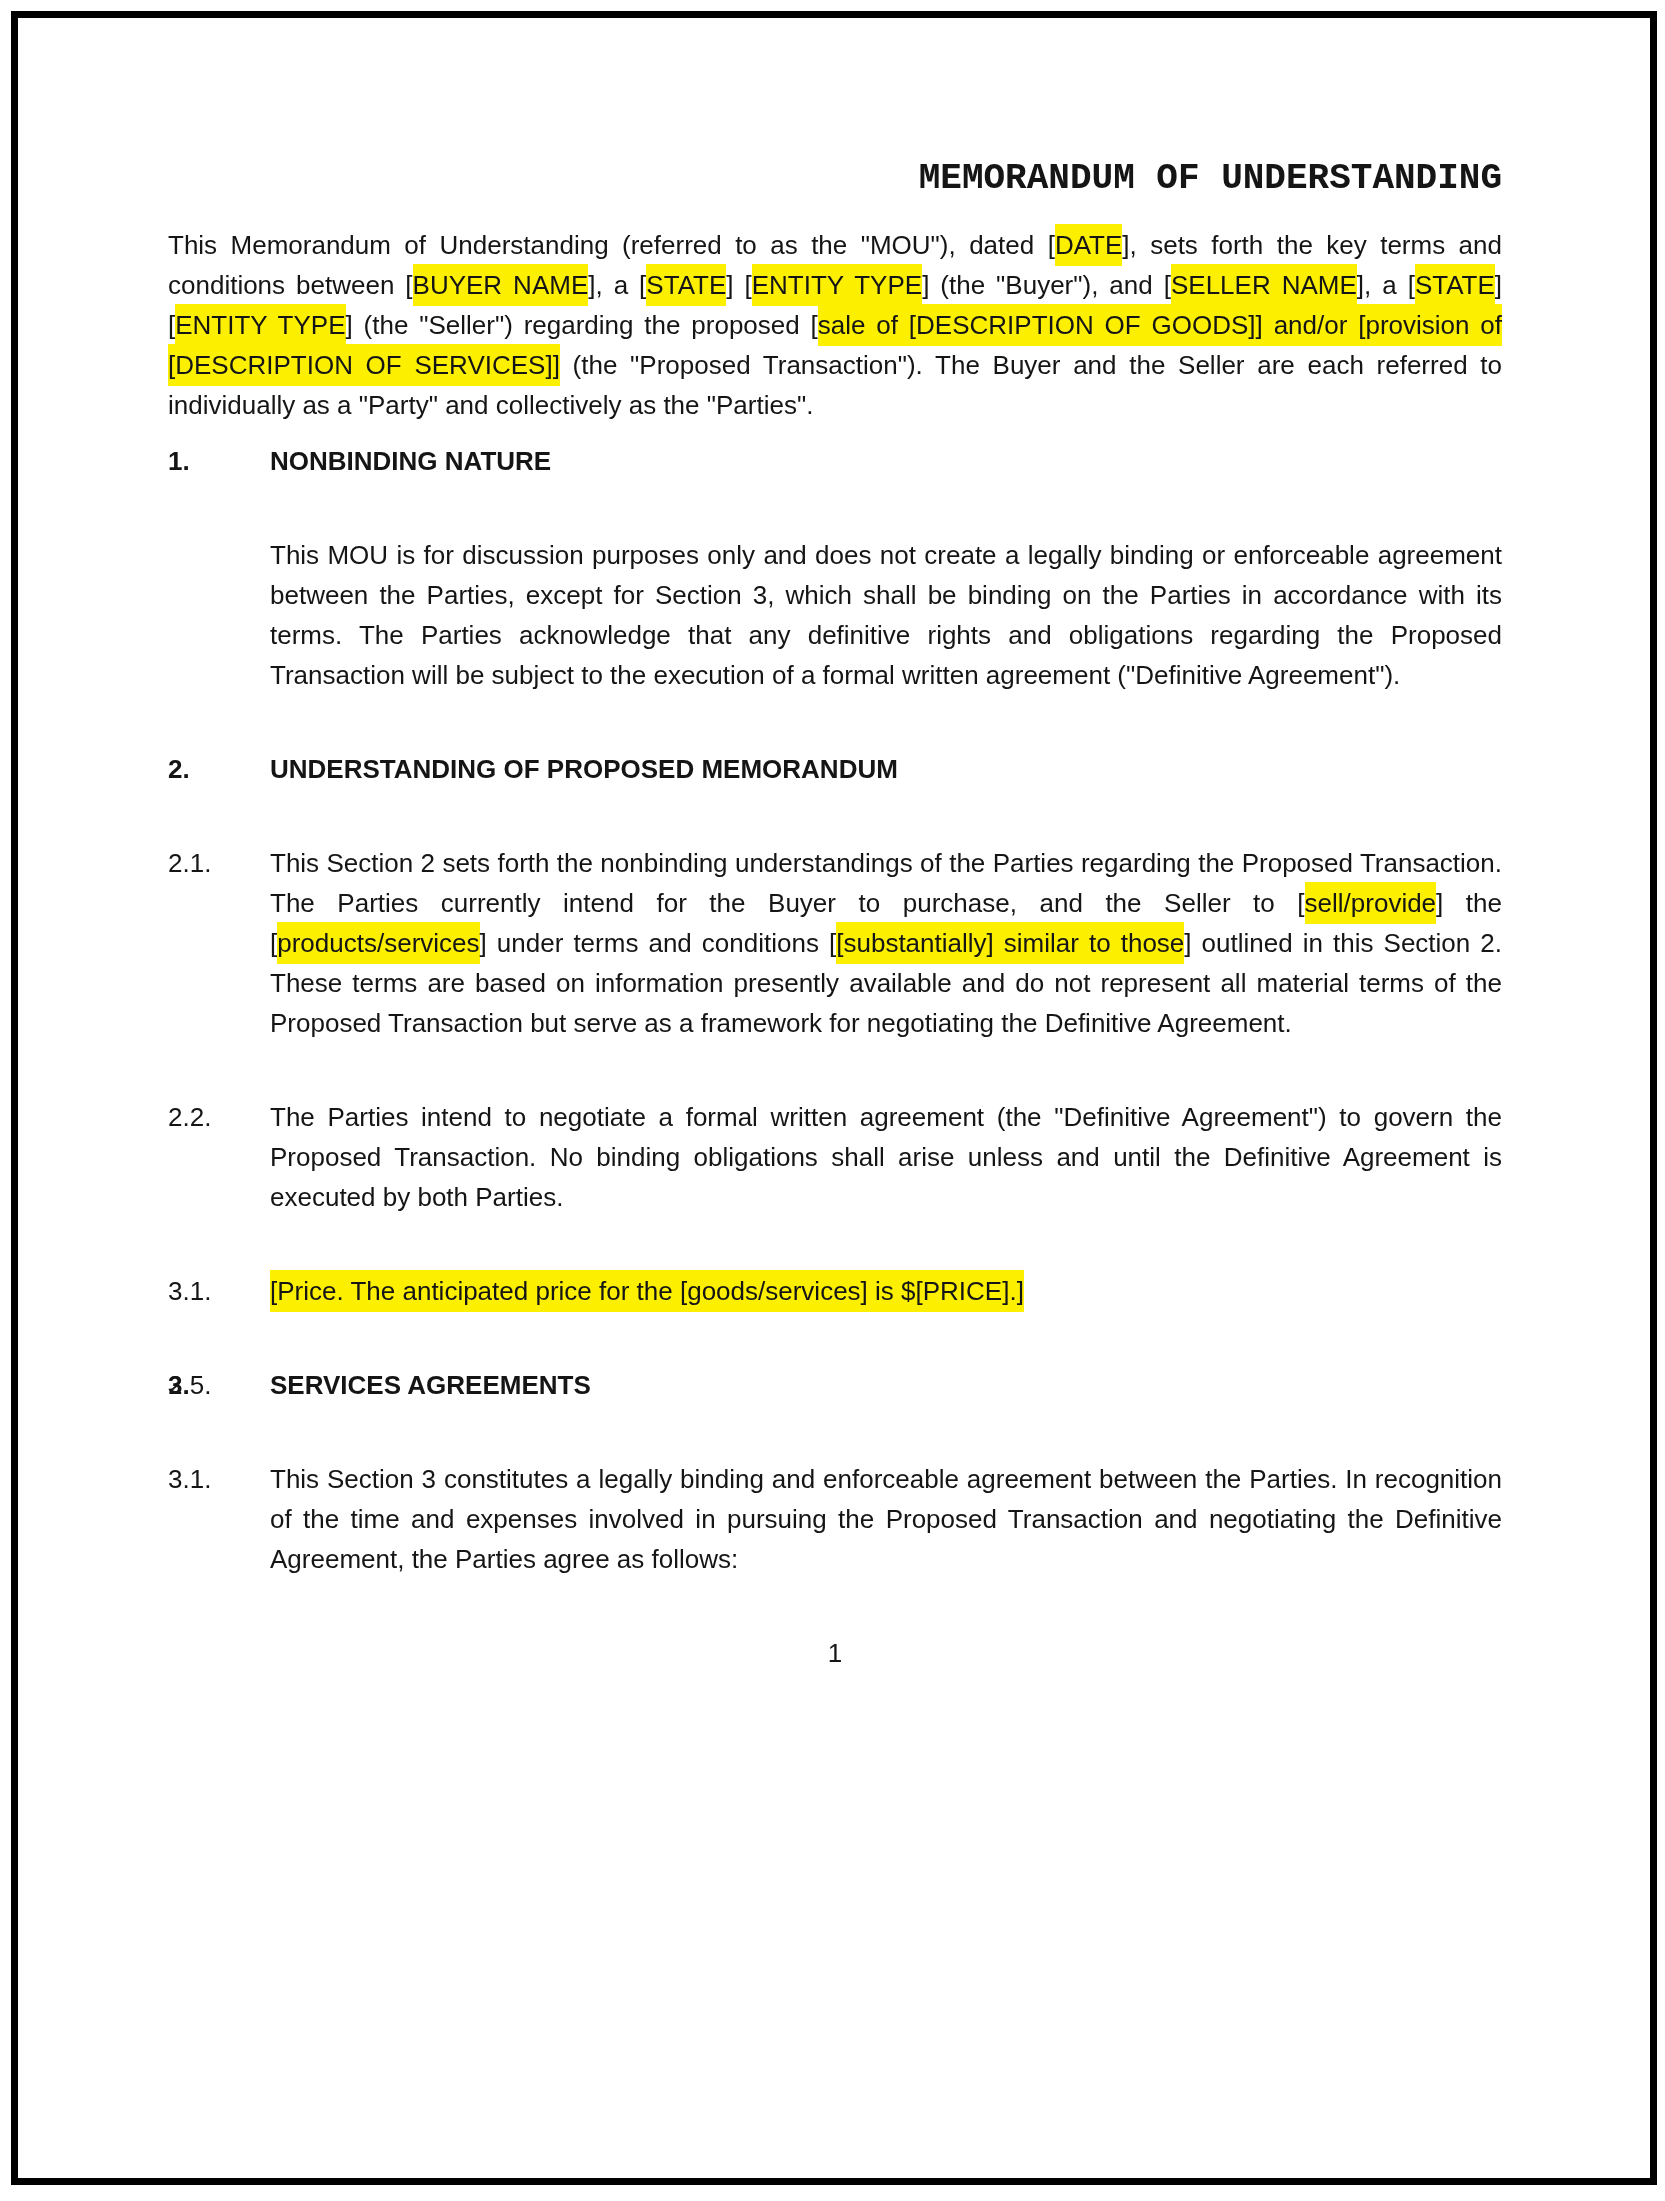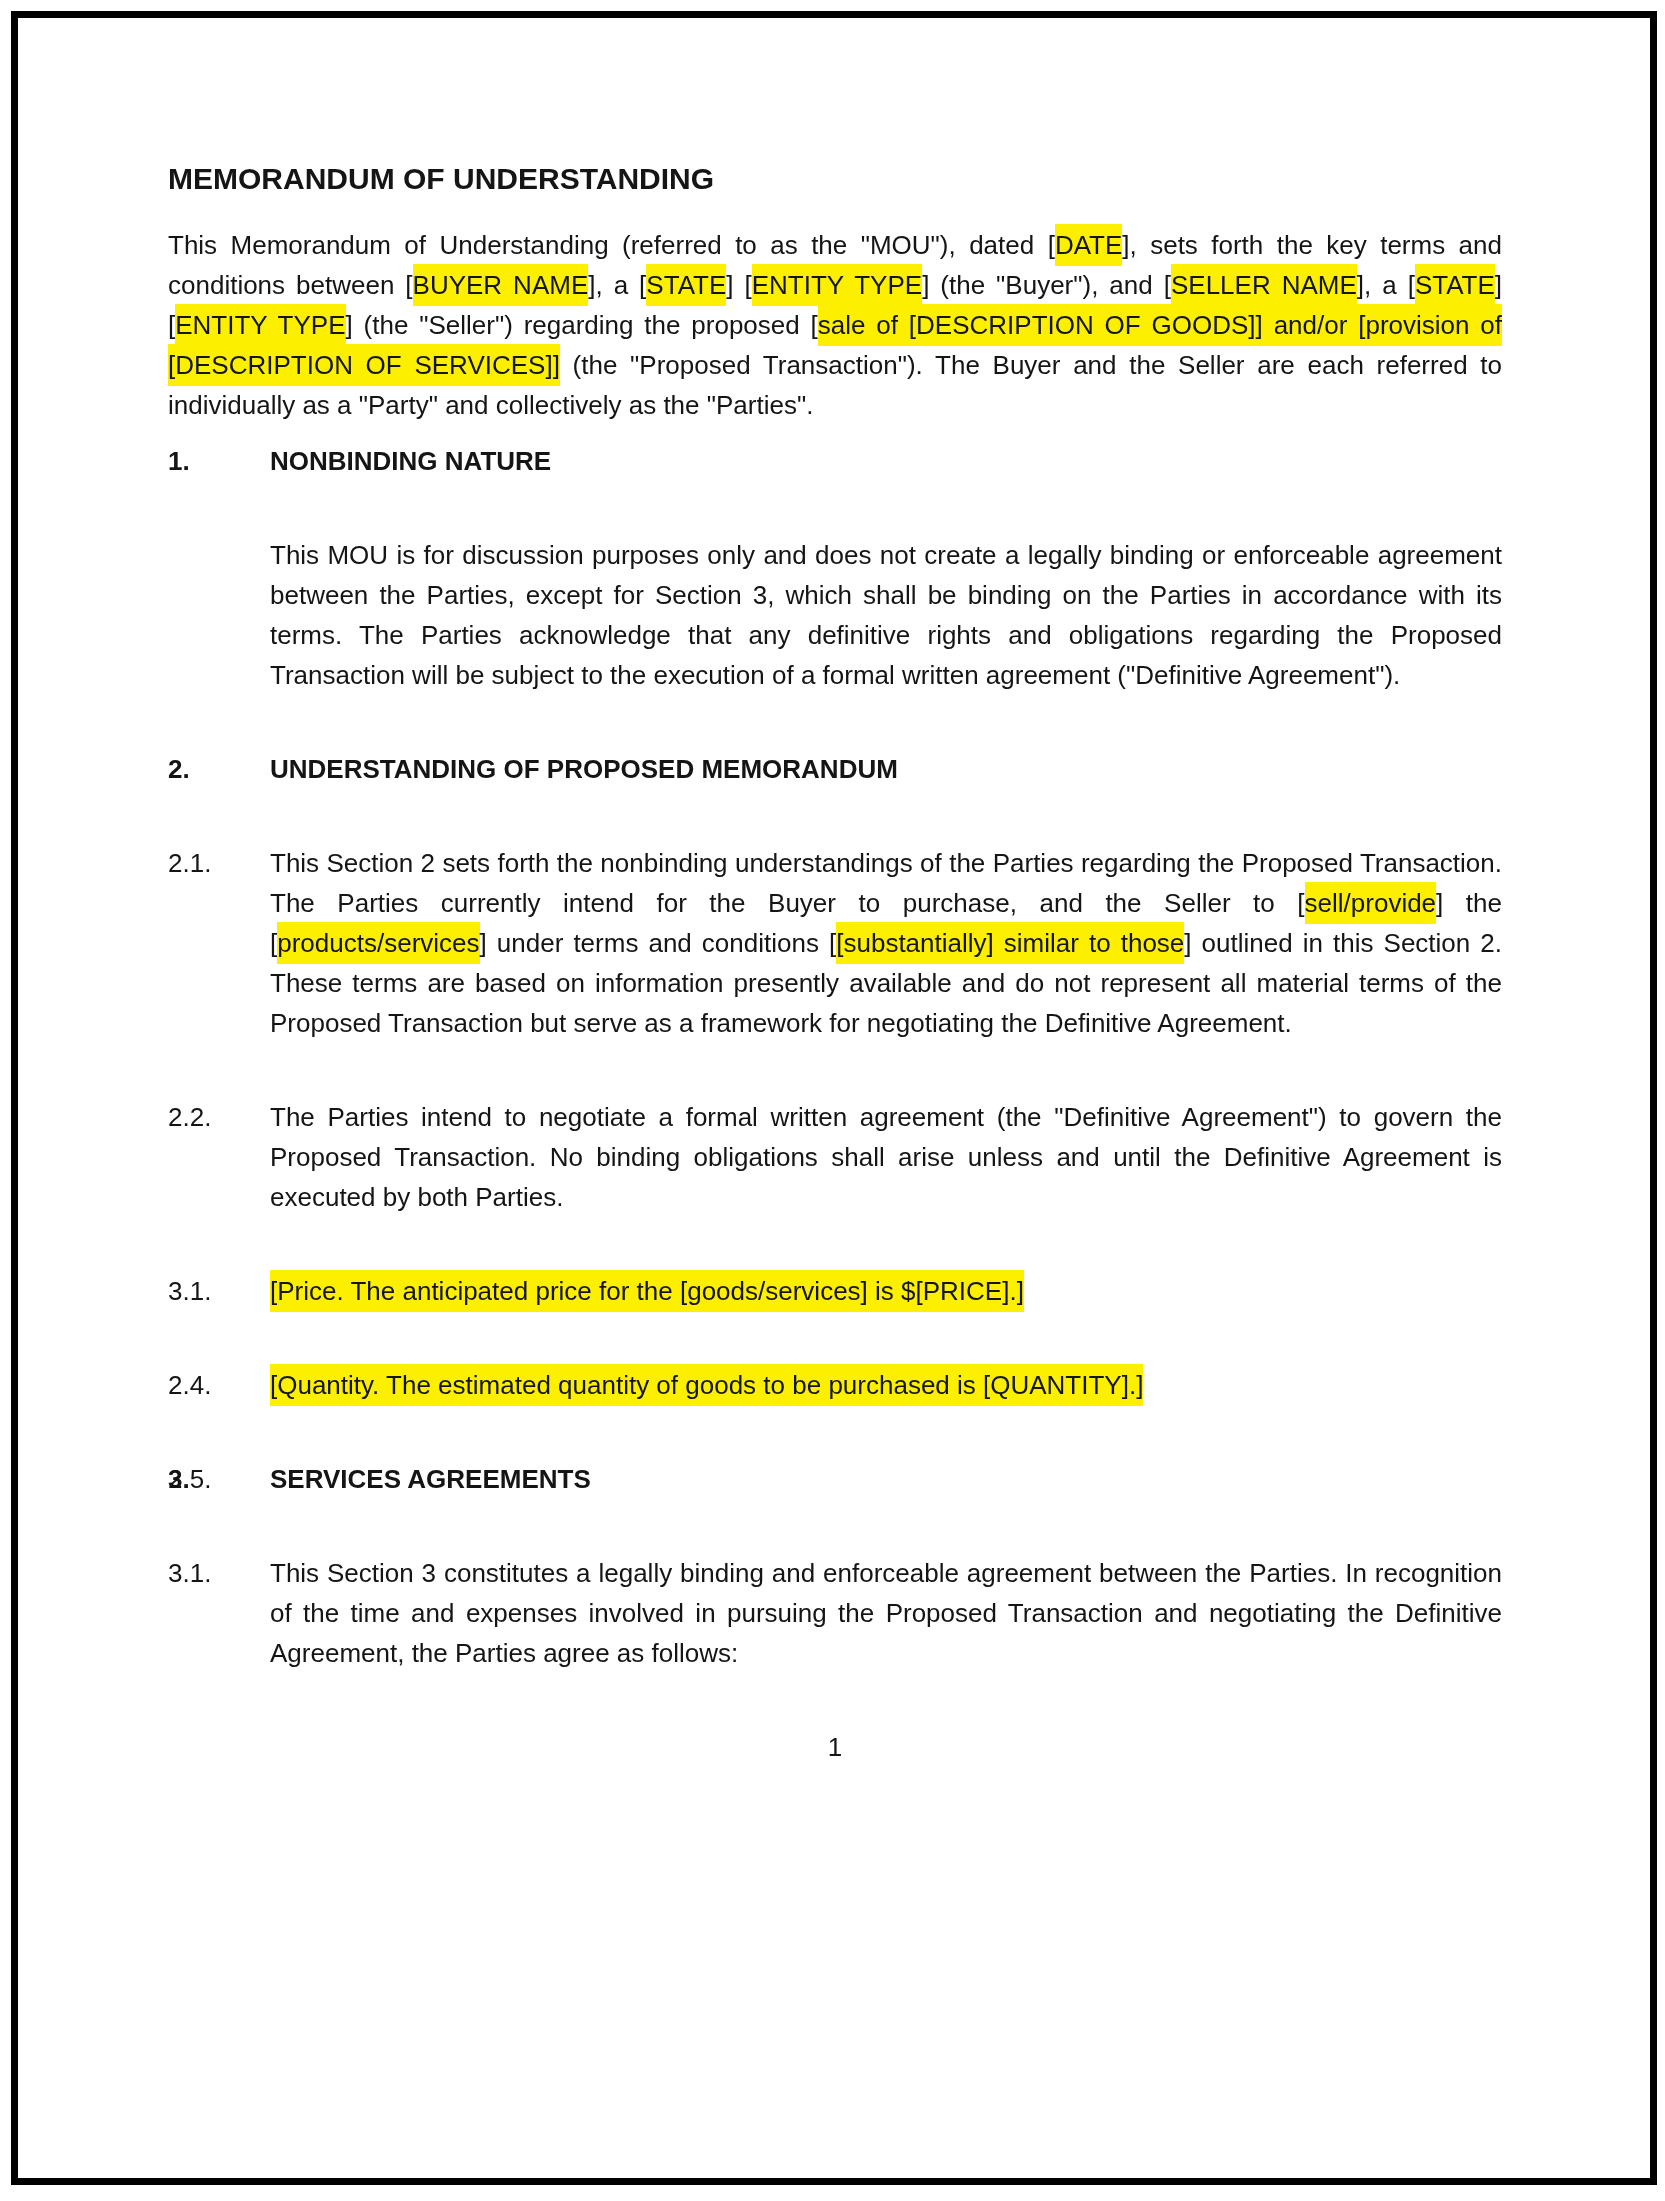--- a/index.html
+++ b/index.html
@@ -19,24 +19,25 @@
     pointer-events:none;
   }
   .content {
     position:absolute;
     left:168px; top:159px;
     width:1334px;
     font-size:26px;
     line-height:40px;
   }
   .doc-title {
-    text-align:left;
+    text-align:right;
     font-weight:bold;
-    font-size:30px;
+    font-size:36px;
     margin:0 0 26px 0;
+    font-family:Liberation Mono, monospace;
   }
   .intro {
     text-align:justify;
     margin:0 0 15.7px 0;
   }
   .sec-heading {
     position:relative;
     padding-left:102px;
     font-weight:bold;
     margin:0 0 54px 0;
@@ -63,20 +64,19 @@
 <div class="content">
   <h1 class="doc-title">MEMORANDUM OF UNDERSTANDING</h1>
   <p class="intro"><span>This Memorandum of Understanding (referred to as the "</span><span class="b">MOU</span><span>"), dated [</span><span class="hl">DATE</span><span>], sets forth the key terms and conditions between [</span><span class="hl">BUYER NAME</span><span>], a [</span><span class="hl">STATE</span><span>] [</span><span class="hl">ENTITY TYPE</span><span>] (the "</span><span class="b">Buyer</span><span>"), and [</span><span class="hl">SELLER NAME</span><span>], a [</span><span class="hl">STATE</span><span>] [</span><span class="hl">ENTITY TYPE</span><span>] (the "</span><span class="b">Seller</span><span>") regarding the proposed [</span><span class="hl">sale of [DESCRIPTION OF GOODS]] and/or [provision of [DESCRIPTION OF SERVICES]]</span><span> (the "</span><span class="b">Proposed Transaction</span><span>"). The Buyer and the Seller are each referred to individually as a "</span><span class="b">Party</span><span>" and collectively as the "</span><span class="b">Parties</span><span>".</span></p>
   <div>
       <div class="sec-heading"><span class="num">1.</span><span>NONBINDING NATURE</span></div>
       <div class="para"><span>This MOU is for discussion purposes only and does not create a legally binding or enforceable agreement between the Parties, except for Section 3, which shall be binding on the Parties in accordance with its terms. The Parties acknowledge that any definitive rights and obligations regarding the Proposed Transaction will be subject to the execution of a formal written agreement ("</span><span class="b">Definitive Agreement</span><span>").</span></div>
       <div class="sec-heading"><span class="num">2.</span><span>UNDERSTANDING OF PROPOSED MEMORANDUM</span></div>
       <div class="para"><span class="num">2.1.</span><span>This Section 2 sets forth the nonbinding understandings of the Parties regarding the Proposed Transaction. The Parties currently intend for the Buyer to purchase, and the Seller to [</span><span class="hl">sell/provide</span><span>] the [</span><span class="hl">products/services</span><span>] under terms and conditions [</span><span class="hl">[substantially] similar to those</span><span>] outlined in this Section 2. These terms are based on information presently available and do not represent all material terms of the Proposed Transaction but serve as a framework for negotiating the Definitive Agreement.</span></div>
       <div class="para"><span class="num">2.2.</span><span>The Parties intend to negotiate a formal written agreement (the "</span><span class="b">Definitive Agreement</span><span>") to govern the Proposed Transaction. No binding obligations shall arise unless and until the Definitive Agreement is executed by both Parties.</span></div>
       <div class="para"><span class="num">3.1.</span><span class="hl">[Price. The anticipated price for the [goods/services] is $[PRICE].]</span></div>
-      <div class="para"><span class="num">2.4.</span><span class="hl">[Quantity. The estimated quantity of goods to be purchased is [QUANTITY].]</span></div>
       <div class="para"><span class="num">2.5.</span></div>
       <div class="sec-heading"><span class="num">3.</span><span>SERVICES AGREEMENTS</span></div>
       <div class="para"><span class="num">3.1.</span><span>This Section 3 constitutes a legally binding and enforceable agreement between the Parties. In recognition of the time and expenses involved in pursuing the Proposed Transaction and negotiating the Definitive Agreement, the Parties agree as follows:</span></div>
     </div>
   <div class="page-num">1</div>
 </div>
 
 
 </body></html>

